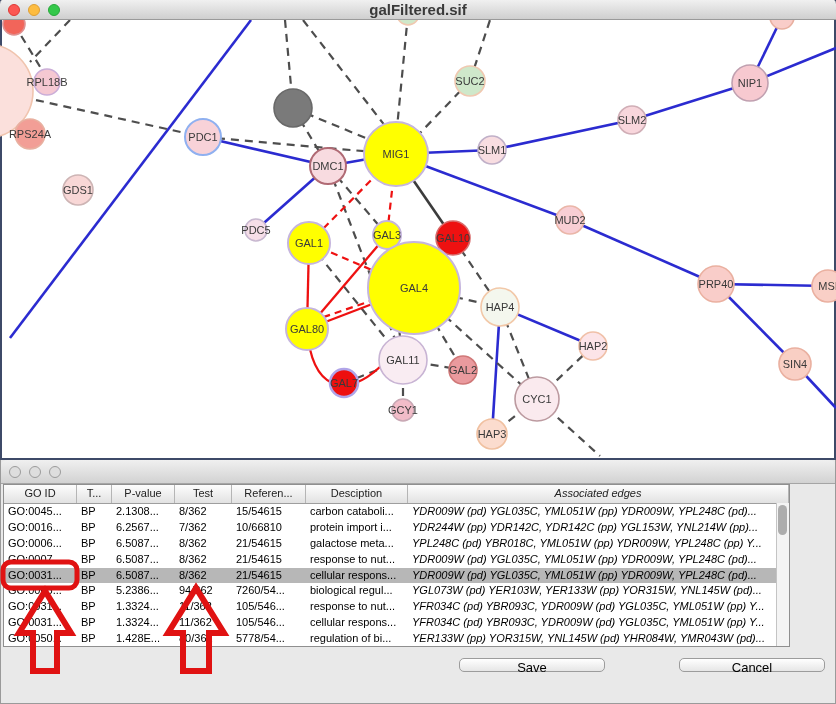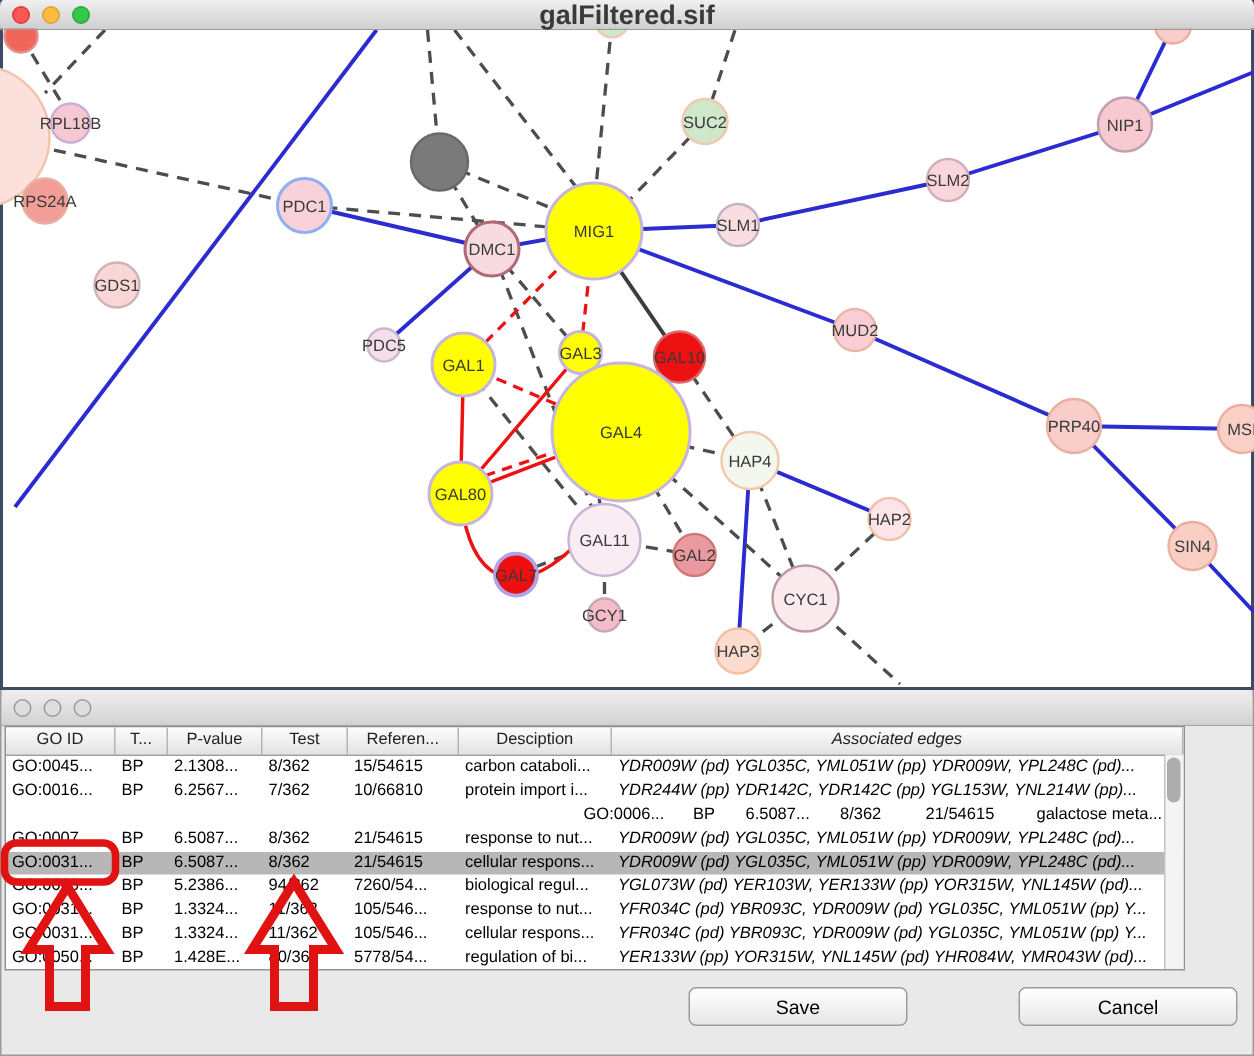--- a/index.html
+++ b/index.html
@@ -6,21 +6,21 @@
   #app{position:relative;width:836px;height:704px;overflow:hidden;
        font-family:"Liberation Sans",sans-serif;background:#fff;}
   
   #graph-win{position:absolute;left:0;top:0;width:836px;height:460px;
     box-sizing:border-box;border:2px solid #3e4a68;border-top:none;background:#fff;}
   #graph-canvas{position:absolute;left:-2px;top:-2px;}
   .titlebar{position:absolute;left:-2px;top:-2px;width:836px;height:22px;z-index:5;
     background:linear-gradient(#f2f2f2,#cfcfcf);border-bottom:1px solid #9a9a9a;
     border-top:1px solid #bdbdbd;border-radius:6px 6px 0 0;box-sizing:border-box;}
   .title-text{position:absolute;left:0;right:0;top:0;height:22px;line-height:22px;
-    text-align:center;font-size:18px;font-weight:bold;color:#3a3a3a;}
+    text-align:center;font-size:15px;font-weight:bold;color:#3a3a3a;}
   .lights{position:absolute;left:8px;top:5px;display:flex;gap:8px;}
   .light{width:12px;height:12px;border-radius:50%;box-sizing:border-box;border:1px solid #999;}
   .nlabel{font-size:11px;fill:#3a3a3a;}
   .edge.blue{stroke:#2b2bd0;stroke-width:2.6;}
   .edge.dash{stroke:#4d4d4d;stroke-width:2.2;stroke-dasharray:8 6;}
   .edge.dark{stroke:#3c3c3c;stroke-width:2.6;}
   .edge.red{stroke:#ee1111;stroke-width:2.3;}
   .edge.reddash{stroke:#ee1111;stroke-width:2.2;stroke-dasharray:7 5;}
   
   #noa-win{position:absolute;left:0;top:460px;width:836px;height:244px;
@@ -45,21 +45,21 @@
   .hcell:nth-child(2),.tcell:nth-child(2){width:35px;}
   .hcell:nth-child(3),.tcell:nth-child(3){width:63px;}
   .hcell:nth-child(4),.tcell:nth-child(4){width:57px;}
   .hcell:nth-child(5),.tcell:nth-child(5){width:74px;}
   .hcell:nth-child(6),.tcell:nth-child(6){width:102px;}
   .hcell:nth-child(7),.tcell:nth-child(7){flex:1;font-style:italic;}
   #vscroll{position:absolute;right:0;top:18px;bottom:0;width:13px;background:#f4f4f4;
     border-left:1px solid #c4c4c4;box-sizing:border-box;}
   #vthumb{position:absolute;left:1px;top:2px;width:9px;height:30px;border-radius:5px;
     background:#adadad;}
-  .mac-btn{position:absolute;height:26px;box-sizing:border-box;border:1px solid #9c9c9c;
+  .mac-btn{position:absolute;height:14px;box-sizing:border-box;border:1px solid #9c9c9c;
     border-radius:5px;background:linear-gradient(#ffffff,#e6e6e6);font-family:"Liberation Sans",sans-serif;
     font-size:13px;color:#000;text-align:center;}
   #save-btn{left:458px;top:198px;width:146px;}
   #cancel-btn{left:678px;top:198px;width:146px;}
   
   #annot{position:absolute;left:0;top:0;z-index:50;pointer-events:none;}
   .annot{fill:none;stroke:#e01212;}
 </style>
 </head>
 <body>
@@ -232,20 +232,21 @@
             <div class="tcell">protein import i...</div>
             <div class="tcell">YDR244W (pp) YDR142C, YDR142C (pp) YGL153W, YNL214W (pp)...</div>
           </div>
           <div class="trow">
             <div class="tcell">GO:0006...</div>
             <div class="tcell">BP</div>
             <div class="tcell">6.5087...</div>
             <div class="tcell">8/362</div>
             <div class="tcell">21/54615</div>
             <div class="tcell">galactose meta...</div>
+            <div class="tcell">YPL248C (pd) YBR018C, YML051W (pp) YDR009W, YPL248C (pp) Y...</div>
           </div>
           <div class="trow">
             <div class="tcell">GO:0007...</div>
             <div class="tcell">BP</div>
             <div class="tcell">6.5087...</div>
             <div class="tcell">8/362</div>
             <div class="tcell">21/54615</div>
             <div class="tcell">response to nut...</div>
             <div class="tcell">YDR009W (pd) YGL035C, YML051W (pp) YDR009W, YPL248C (pd)...</div>
           </div>

